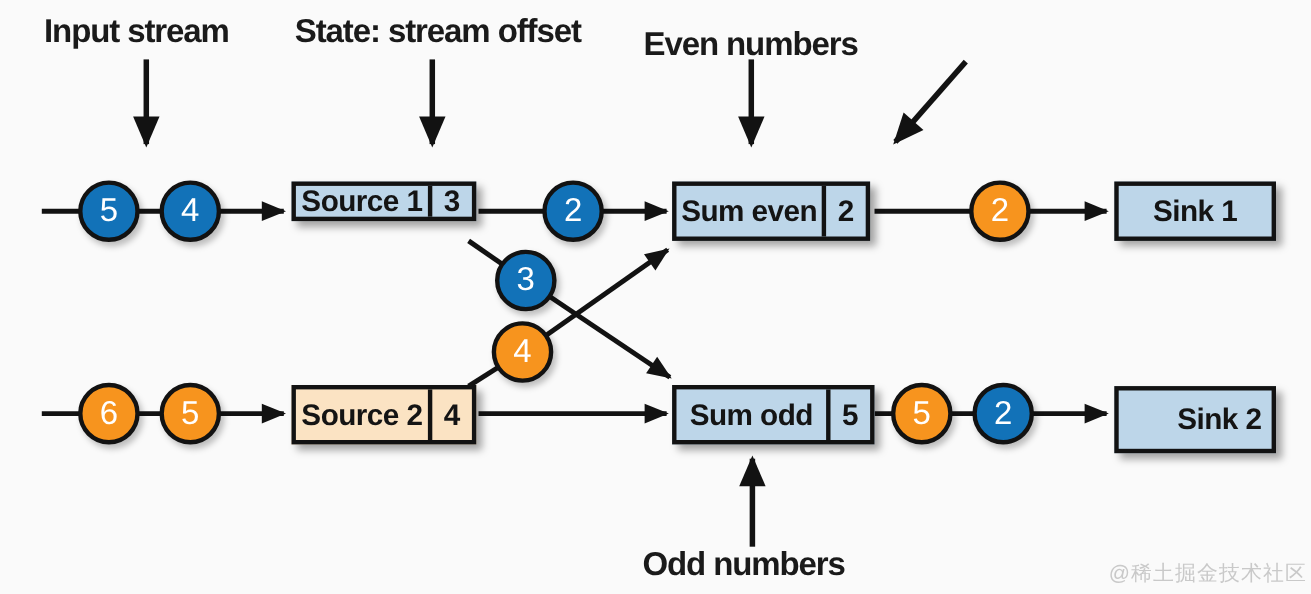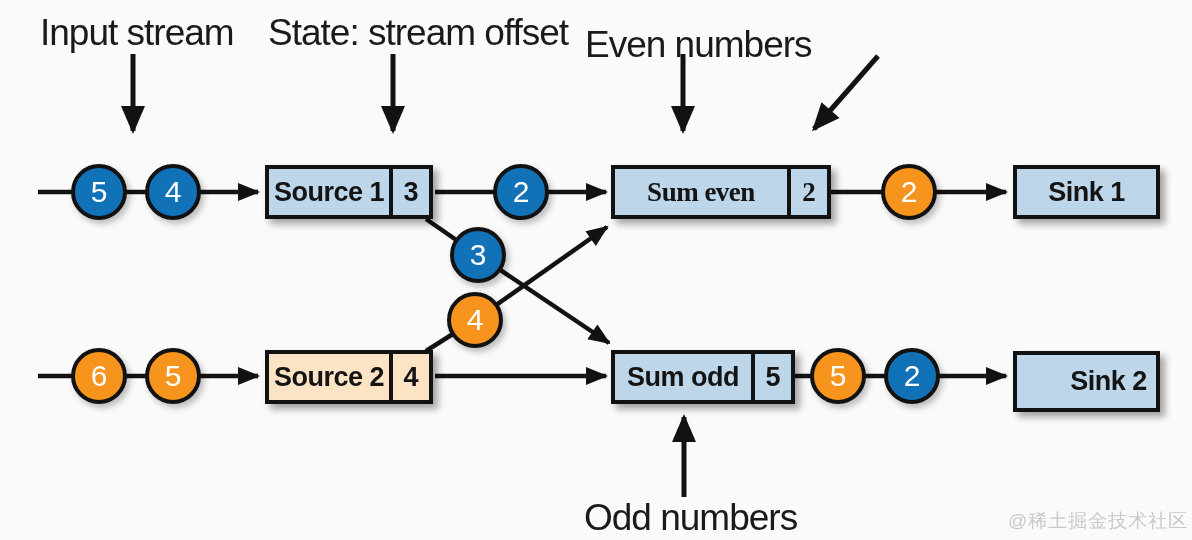--- a/index.html
+++ b/index.html
@@ -9,21 +9,21 @@
     font-family:"Liberation Sans", sans-serif;
     color:#141414;
   }
   svg.wires{position:absolute;left:0;top:0;width:1192px;height:540px;}
   svg .flow{stroke:var(--line);stroke-width:4.5;fill:none;}
   svg .ptr{stroke:var(--line);stroke-width:5;fill:none;}
   svg marker path{fill:var(--line);}
 
   .ann{
     position:absolute;
-    font-size:37px;font-weight:normal;letter-spacing:-1px;color:var(--label);
+    font-size:30px;font-weight:bold;letter-spacing:-1px;color:var(--label);
     white-space:nowrap;
   }
 
   .node{
     position:absolute;display:flex;box-sizing:border-box;
     border:4px solid var(--line);
     box-shadow:5px 5px 7px rgba(0,0,0,0.35);
   }
   .node .main{
     flex:1;display:flex;align-items:center;justify-content:center;
@@ -86,26 +86,26 @@
     <line class="ptr" x1="683" y1="54" x2="683" y2="131" marker-end="url(#ahBig)"></line>
     <line class="ptr" x1="878" y1="56" x2="814" y2="129" marker-end="url(#ahBig)"></line>
     <line class="ptr" x1="684" y1="497" x2="684" y2="417" marker-end="url(#ahBig)"></line>
   </svg>
 
   <div class="ann" style="left:40px;top:12px;width:190px;">Input stream</div>
   <div class="ann" style="left:268px;top:12px;width:250px;">State: stream offset</div>
   <div class="ann" style="left:585px;top:24px;width:200px;">Even numbers</div>
   <div class="ann" style="left:584px;top:497px;width:200px;">Odd numbers</div>
 
-  <div class="node fill-blue" style="left:265px;top:165px;width:168px;height:54px;">
+  <div class="node fill-blue" style="left:265px;top:165px;width:168px;height:36px;">
     <div class="main">Source 1</div>
     <div class="state">3</div>
   </div>
 
-  <div class="node fill-blue" style="left:611px;top:165px;width:220px;height:54px;font-family:Liberation Serif, serif;">
+  <div class="node fill-blue" style="left:611px;top:165px;width:180px;height:54px;">
     <div class="main">Sum even</div>
     <div class="state">2</div>
   </div>
 
   <div class="node fill-blue" style="left:1013px;top:165px;width:147px;height:54px;">
     <div class="main">Sink 1</div>
   </div>
 
   <div class="node fill-peach" style="left:265px;top:350px;width:168px;height:54px;">
     <div class="main">Source 2</div>

